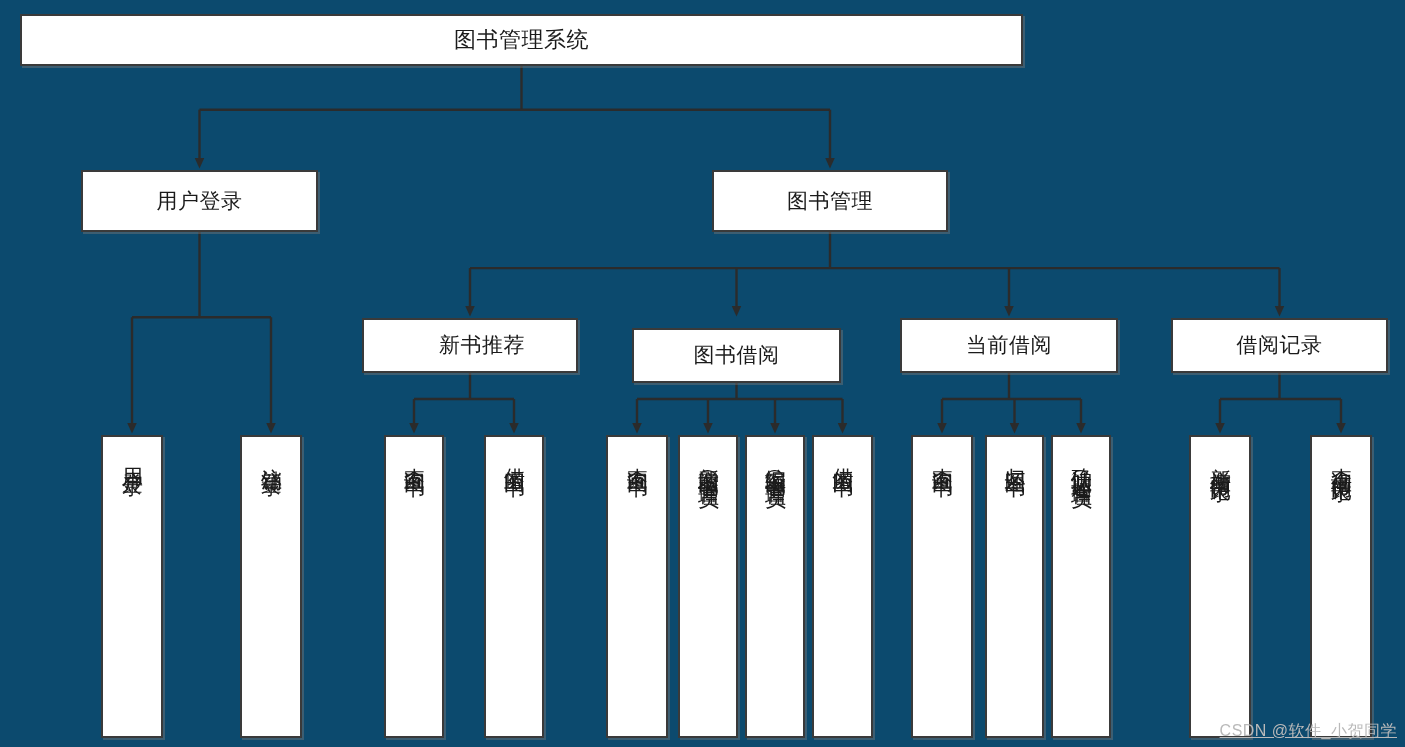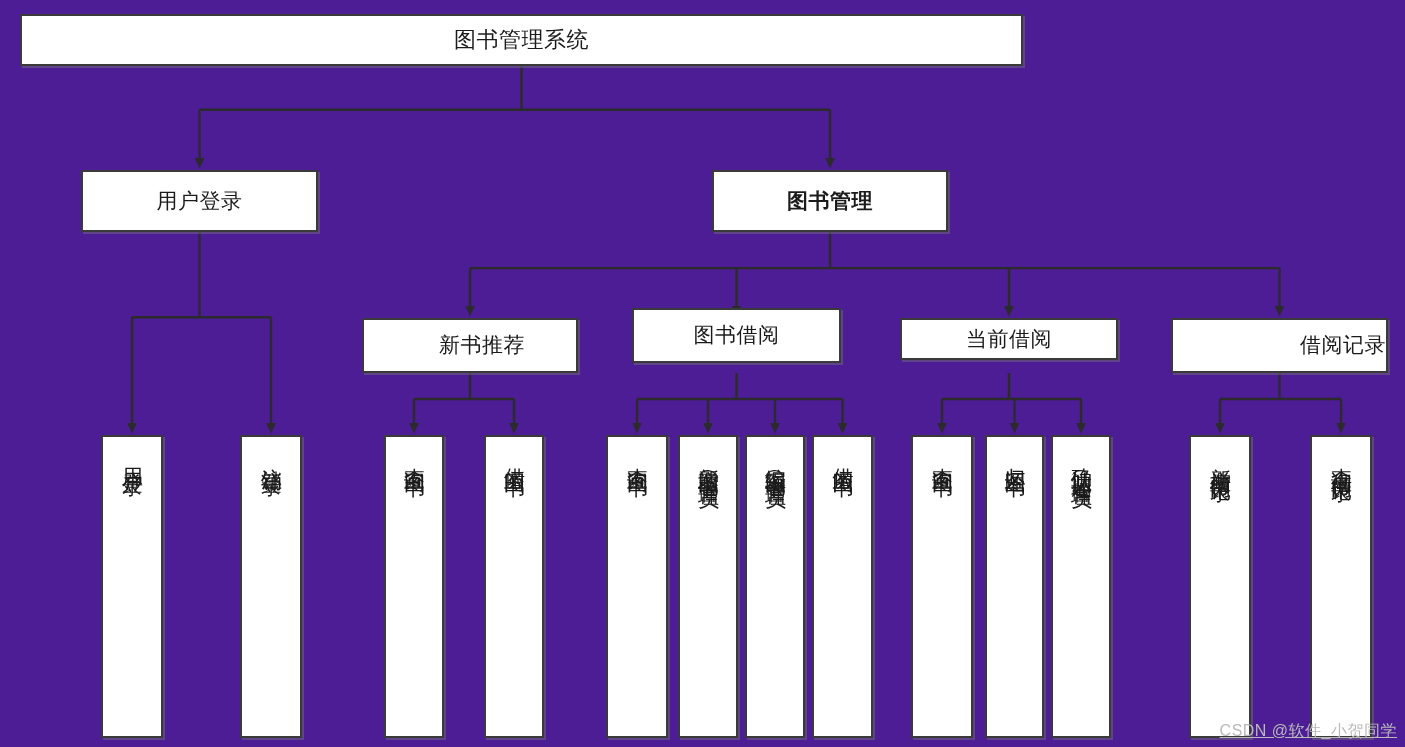--- a/index.html
+++ b/index.html
@@ -1,17 +1,17 @@
 <!DOCTYPE html>
 <html><head>
 <meta charset="utf-8">
 <style>
   html,body{margin:0;padding:0;background:#ffffff;}
   body{width:1405px;height:747px;overflow:hidden;font-family:"Liberation Sans","DejaVu Sans",sans-serif;}
-  #stage{position:relative;width:1405px;height:747px;background:#4c1d95;}
+  #stage{position:relative;width:1405px;height:747px;background:#0c4a6e;}
   svg#wires{position:absolute;left:0;top:0;width:1405px;height:747px;pointer-events:none;}
 
   .node{
     position:absolute;
     background:#ffffff;
     border:2.5px solid #3a3a3a;
     box-sizing:border-box;
     box-shadow:2px 2px 0 rgba(120,120,120,0.45);
     display:flex;
     align-items:center;
@@ -97,33 +97,33 @@
       </g>
   </svg>
 
   <div id="nodes-layer">
       <div class="node root horiz" style="left: 20px; top: 14px; width: 1003px; height: 52px;">
         <span class="lbl">图书管理系统</span>
       </div>
       <div class="node horiz" style="left: 81px; top: 170px; width: 237px; height: 62px;">
         <span class="lbl">用户登录</span>
       </div>
-      <div class="node horiz" style="left: 712px; top: 170px; width: 236px; height: 62px; font-weight: bold;">
+      <div class="node horiz" style="left: 712px; top: 170px; width: 236px; height: 62px;">
         <span class="lbl">图书管理</span>
       </div>
       <div class="node horiz" style="left: 362px; top: 318px; width: 216px; height: 55px; padding-left: 24px;">
         <span class="lbl">新书推荐</span>
       </div>
-      <div class="node horiz" style="left: 632px; top: 308px; width: 209px; height: 55px;">
+      <div class="node horiz" style="left: 632px; top: 328px; width: 209px; height: 55px;">
         <span class="lbl">图书借阅</span>
       </div>
-      <div class="node horiz" style="left: 900px; top: 318px; width: 218px; height: 42px; align-items: center;">
+      <div class="node horiz" style="left: 900px; top: 318px; width: 218px; height: 55px; align-items: center;">
         <span class="lbl">当前借阅</span>
       </div>
-      <div class="node horiz" style="left: 1171px; top: 318px; width: 217px; height: 55px; justify-content: flex-end;">
+      <div class="node horiz" style="left: 1171px; top: 318px; width: 217px; height: 55px;">
         <span class="lbl">借阅记录</span>
       </div>
       <div class="node vert" style="left: 101px; top: 435px; width: 62px; height: 303px;">
         <span class="lbl">用户登录</span>
       </div>
       <div class="node vert" style="left: 240px; top: 435px; width: 62px; height: 303px;">
         <span class="lbl">注销登录</span>
       </div>
       <div class="node vert" style="left: 384px; top: 435px; width: 60px; height: 303px;">
         <span class="lbl">查询图书</span>

